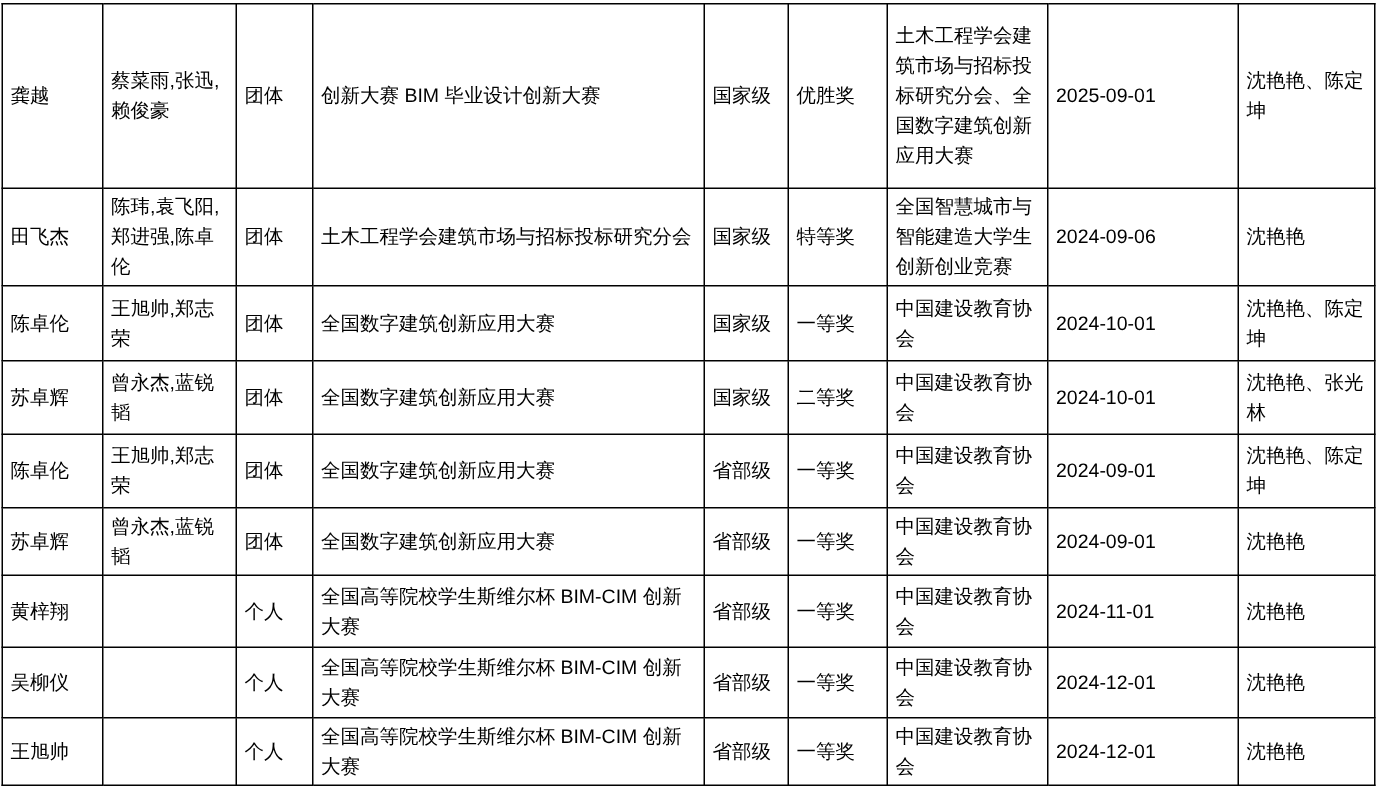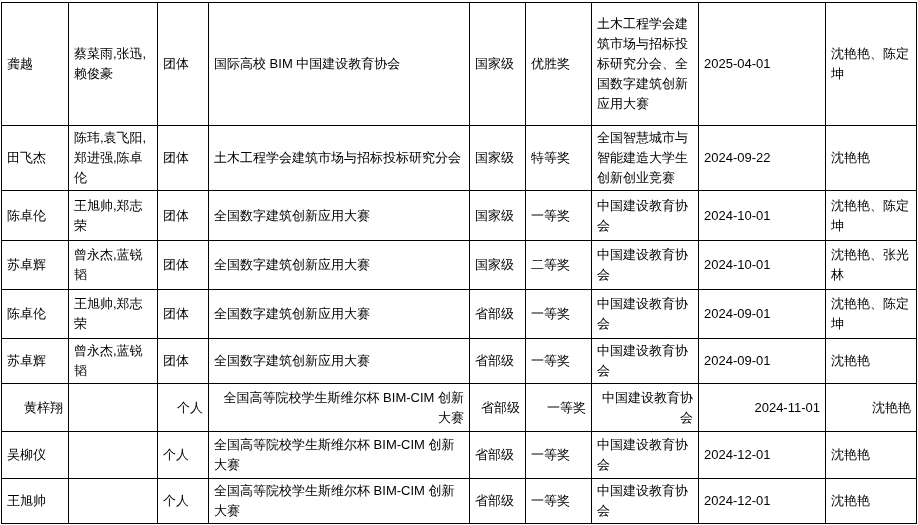--- a/index.html
+++ b/index.html
@@ -39,21 +39,21 @@
   col.c7 { width: 107px; }
   col.c8 { width: 127px; }
   col.c9 { width: 91px; }
   
   tbody tr:nth-child(1) { height: 123px; }
   tbody tr:nth-child(2) { height: 61px; }
   tbody tr:nth-child(3) { height: 50px; }
   tbody tr:nth-child(4) { height: 49px; }
   tbody tr:nth-child(5) { height: 49px; }
   tbody tr:nth-child(6) { height: 45px; }
-  tbody tr:nth-child(7) { height: 48px; text-align: right; }
+  tbody tr:nth-child(7) { height: 48px; }
   tbody tr:nth-child(8) { height: 47px; }
   tbody tr:nth-child(9) { height: 29px; }
 </style>
 </head>
 <body>
 
 <table class="awards">
   <colgroup>
     <col class="c1">
       <col class="c2">
@@ -63,36 +63,36 @@
     <col class="c6">
       <col class="c7">
       <col class="c8">
       <col class="c9">
   </colgroup>
   <tbody>
       <tr>
     <td>龚越</td>
     <td>蔡菜雨,张迅,赖俊豪</td>
     <td>团体</td>
-    <td>国际高校 BIM 中国建设教育协会</td>
+    <td>创新大赛 BIM 毕业设计创新大赛</td>
     <td>国家级</td>
     <td>优胜奖</td>
     <td>土木工程学会建筑市场与招标投标研究分会、全国数字建筑创新应用大赛</td>
-    <td>2025-04-01</td>
+    <td>2025-09-01</td>
     <td>沈艳艳、陈定坤</td>
   </tr>
       <tr>
     <td>田飞杰</td>
     <td>陈玮,袁飞阳,郑进强,陈卓伦</td>
     <td>团体</td>
     <td>土木工程学会建筑市场与招标投标研究分会</td>
     <td>国家级</td>
     <td>特等奖</td>
     <td>全国智慧城市与智能建造大学生创新创业竞赛</td>
-    <td>2024-09-22</td>
+    <td>2024-09-06</td>
     <td>沈艳艳</td>
   </tr>
       <tr>
     <td>陈卓伦</td>
     <td>王旭帅,郑志荣</td>
     <td>团体</td>
     <td>全国数字建筑创新应用大赛</td>
     <td>国家级</td>
     <td>一等奖</td>
     <td>中国建设教育协会</td>

